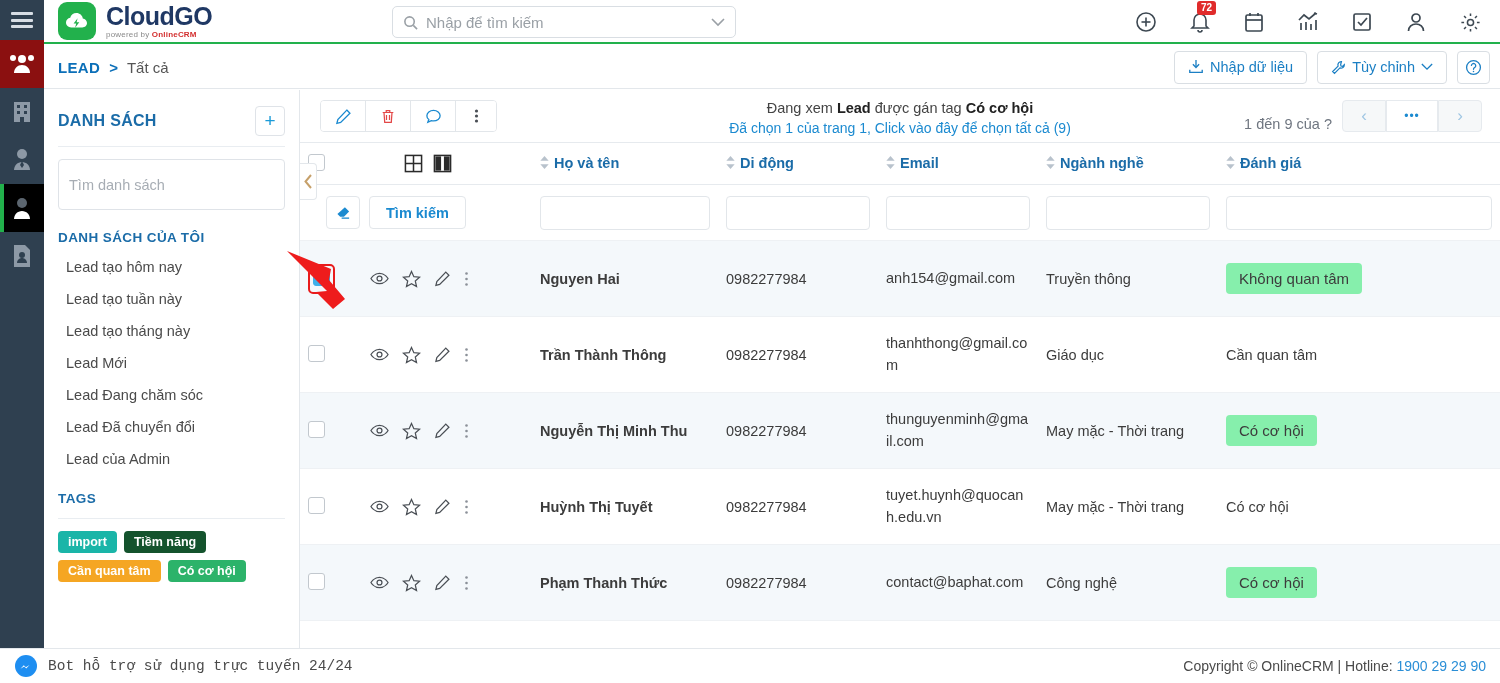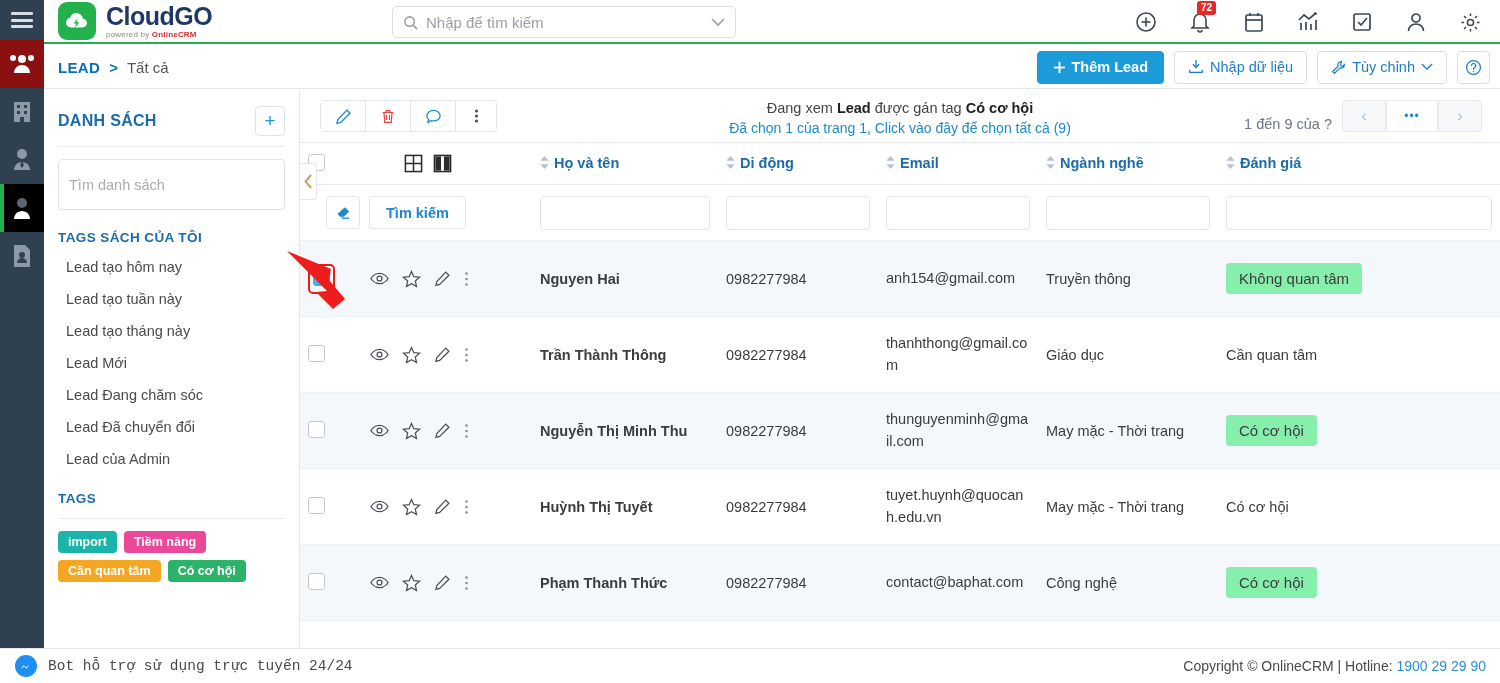--- a/index.html
+++ b/index.html
@@ -387,27 +387,20 @@
     </div>
   </div>
 
   <div class="crumbbar">
     <div class="crumb">
       <span class="lead">LEAD</span>
       <span class="sep">&gt;</span>
       <span>Tất cả</span>
     </div>
     <div class="crumb-actions">
-      <div class="btn primary">
-        <svg width="13" height="13" viewBox="0 0 14 14" stroke="#fff" stroke-width="2">
-          <line x1="7" y1="1" x2="7" y2="13"></line>
-            <line x1="1" y1="7" x2="13" y2="7"></line>
-        </svg>
-        <span>Thêm Lead</span>
-      </div>
       <div class="btn">
         <svg width="16" height="16" viewBox="0 0 18 18" fill="none" stroke="#1b7fc4" stroke-width="1.5">
           <path d="M9 1v8"></path>
             <polyline points="5.5,6 9,9.5 12.5,6"></polyline>
             <path d="M2 12v3h14v-3"></path>
         </svg>
         <span>Nhập dữ liệu</span>
       </div>
       <div class="btn">
         <svg width="15" height="15" viewBox="0 0 18 18" fill="none" stroke="#1b7fc4" stroke-width="1.5">
@@ -430,35 +423,35 @@
 
   <div class="listpanel">
     <div class="lp-head">
       <div class="lp-title">DANH SÁCH</div>
       <div class="lp-add">+</div>
     </div>
     <div class="lp-divider"></div>
     <div class="lp-search">
       <input type="text" placeholder="Tìm danh sách" style="">
     </div>
-    <div class="lp-section">TAGS SÁCH CỦA TÔI</div>
+    <div class="lp-section">DANH SÁCH CỦA TÔI</div>
     <div style="margin-top:6px;">
       <div class="lp-item">Lead tạo hôm nay</div>
       <div class="lp-item">Lead tạo tuần này</div>
       <div class="lp-item">Lead tạo tháng này</div>
       <div class="lp-item">Lead Mới</div>
       <div class="lp-item">Lead Đang chăm sóc</div>
       <div class="lp-item">Lead Đã chuyển đổi</div>
       <div class="lp-item">Lead của Admin</div>
     </div>
     <div class="lp-section" style="margin-top:16px;">TAGS</div>
     <div class="lp-divider" style="margin-top:12px;"></div>
     <div class="tags-wrap">
       <div class="tag" style="background:#1ab5a8">import</div>
-      <div class="tag" style="background:#ec4899">Tiềm năng</div>
+      <div class="tag" style="background:#14532d">Tiềm năng</div>
       <div class="tag" style="background:#f5a623">Cần quan tâm</div>
       <div class="tag" style="background:#2cb36a">Có cơ hội</div>
     </div>
   </div>
 
   <div class="collapse-handle">
     <svg width="9" height="15" viewBox="0 0 9 15" fill="none" stroke="#c6a06a" stroke-width="2">
       <polyline points="7,1 1.5,7.5 7,14"></polyline>
     </svg>
   </div>

